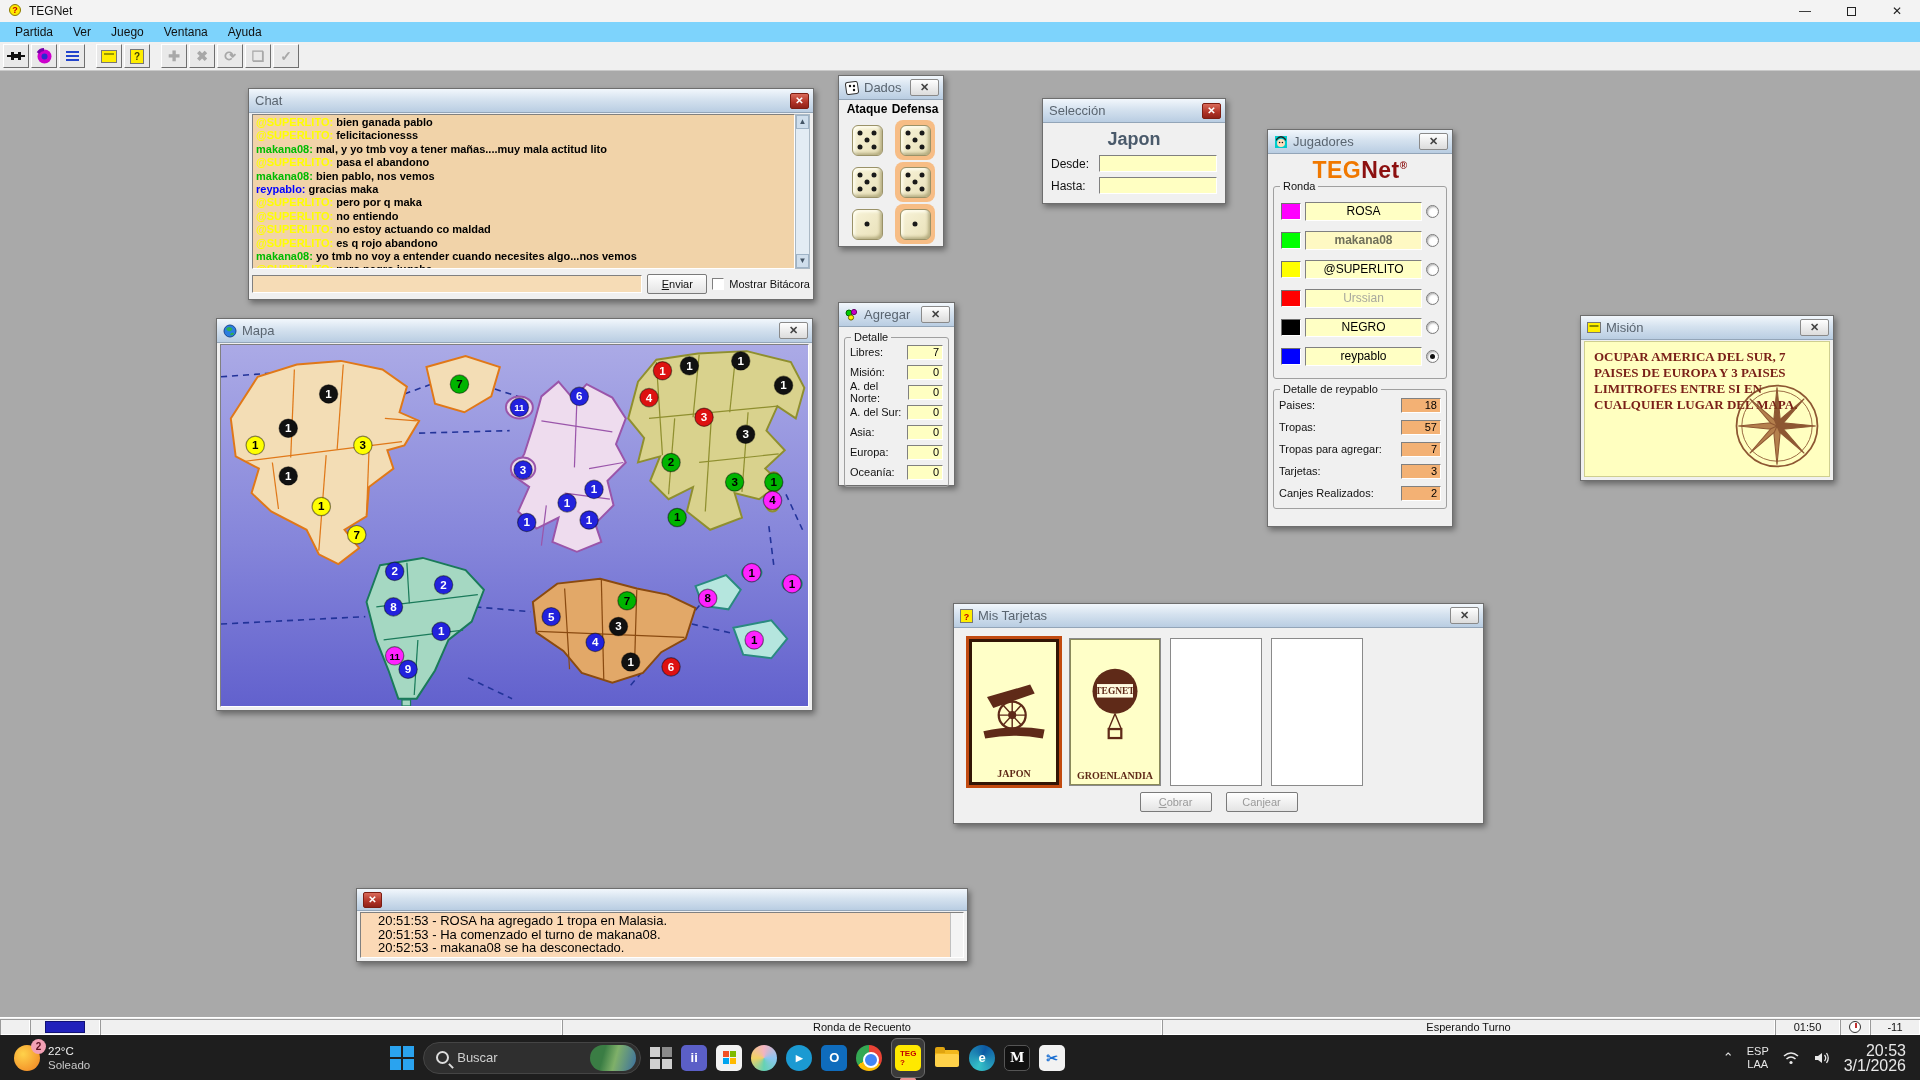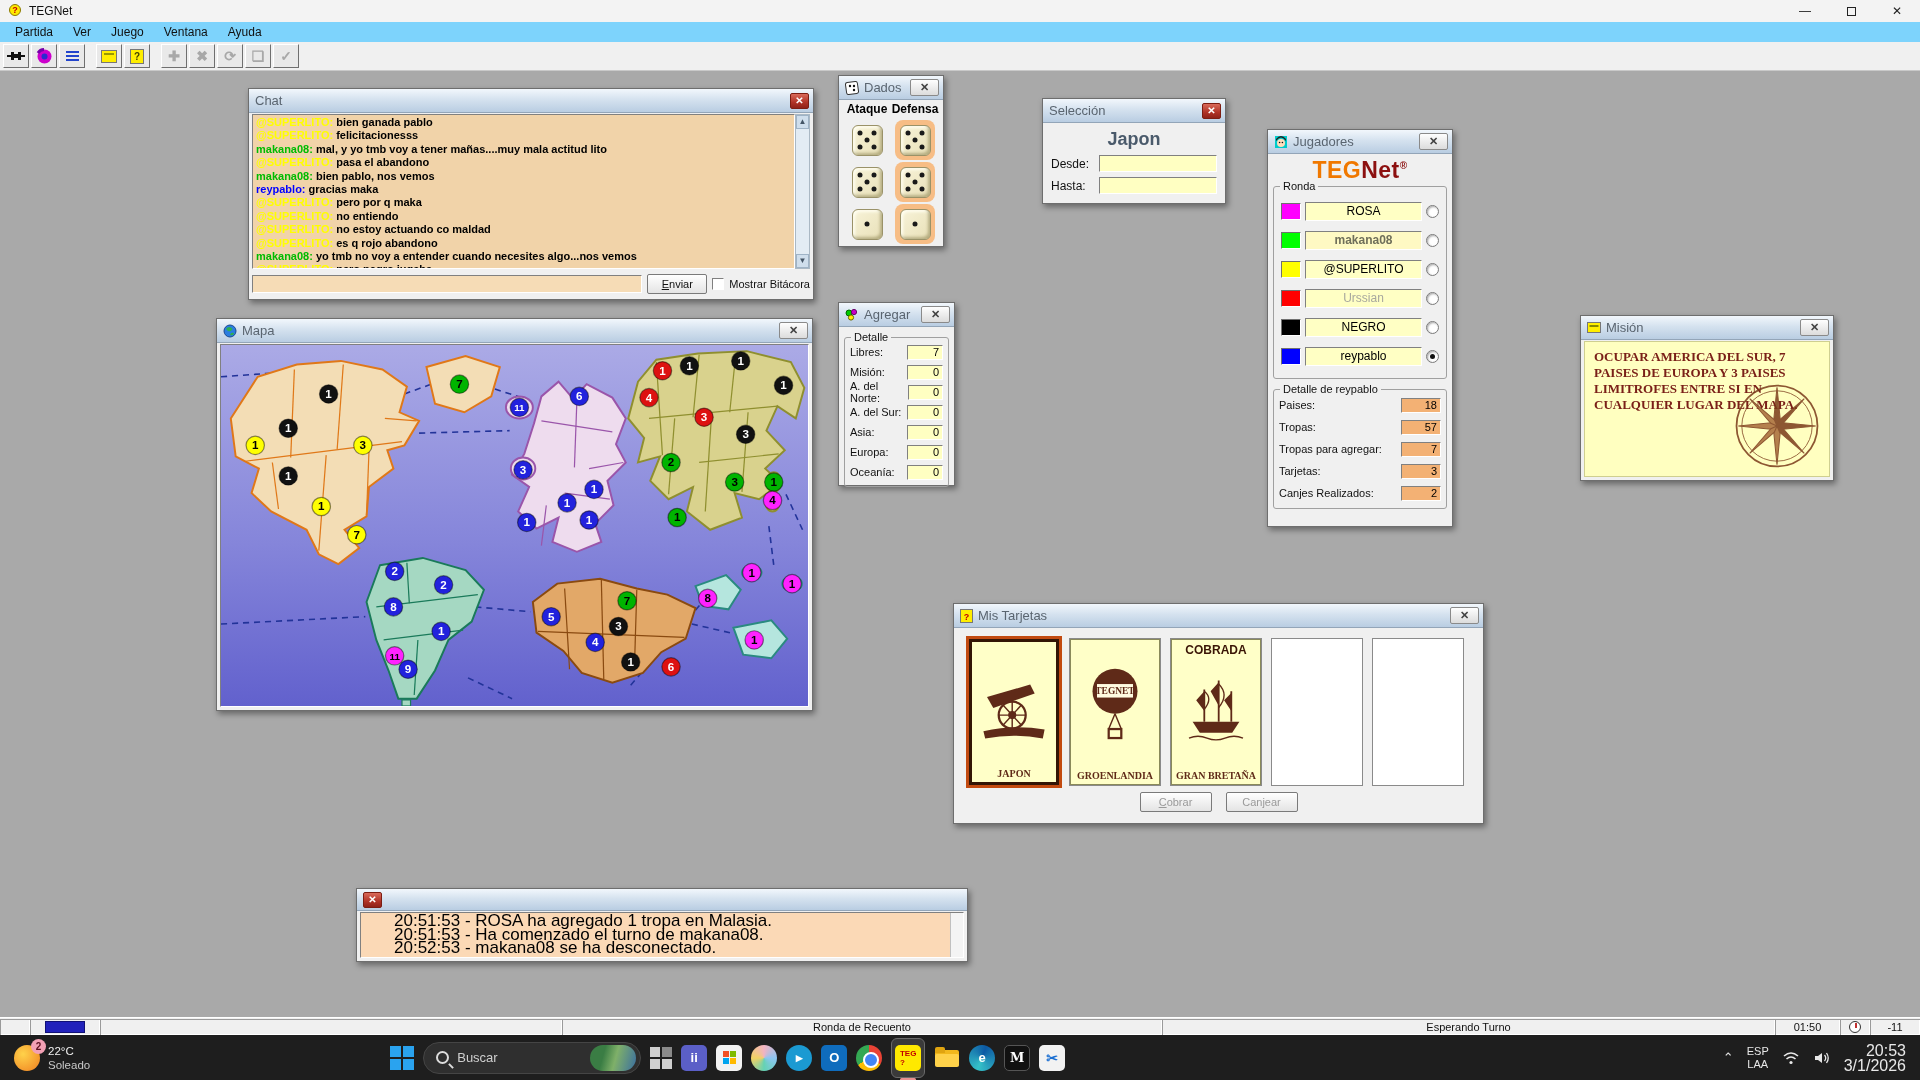--- a/index.html
+++ b/index.html
@@ -133,21 +133,21 @@
     white-space:nowrap; }
   .card-badge { position:absolute; top:4px; left:0; right:0; text-align:center; font-weight:bold;
     font-size:12px; color:#3a1505; }
   .cards-btns { display:flex; justify-content:center; gap:14px; }
   .btn-dis { width:72px; height:20px; color:#9a9a9a; }
   .u { text-decoration:underline; }
 
   
   .bit-body { position:absolute; top:23px; left:3px; right:3px; bottom:3px; background:#fbd9b6;
     border:1px solid; border-color:#808080 #fff #fff #808080; display:flex; }
-  .bit-lines { flex:1; font-size:17px; color:#000; padding:1px 17px; line-height:13.5px;margin-left:16px; }
+  .bit-lines { flex:1; font-size:13px; color:#000; padding:1px 17px; line-height:13.5px; }
   .bit-scroll { width:13px; background:#f4f4f4; border-left:1px solid #c0c0c0; }
 
   
   .statusbar { position:absolute; left:0; top:1017px; width:1920px; height:18px; background:#f0f0f0;
     border-top:1px solid #fff; display:flex; font-size:11px; color:#111; }
   .scell { height:16px; margin-top:1px; box-shadow:inset 1px 1px 0 #9a9a9a, inset -1px -1px 0 #ffffff;
     display:flex; align-items:center; justify-content:center; }
   .blue-sq { width:40px; height:12px; background:#2222bb; border:1px solid #111177; }
   .stopwatch { width:12px; height:12px; border-radius:50%; border:1.5px solid #333; position:relative; background:#fff;}
   .stopwatch::after{ content:""; position:absolute; left:5px; top:1px; width:1.5px; height:5px; background:#c03030;}
@@ -859,35 +859,20 @@
                   <circle cx="40" cy="30" r="25" fill="#5f2a18"></circle>
                   <path d="M40,55 L33,72 M40,55 L47,72" stroke="#5f2a18" stroke-width="1.6"></path>
                   <rect x="33" y="72" width="14" height="10" stroke="#5f2a18" fill="none" stroke-width="2.5"></rect>
                   <rect x="20" y="22" width="40" height="15" fill="#fffbe0"></rect>
                   <text x="40" y="33" font-size="10.5" font-weight="bold" fill="#5f2a18" text-anchor="middle" font-family="Liberation Serif,serif">TEGNET</text>
                 </svg>
               </div>
               <div class="card-name">GROENLANDIA</div>
             </div>
           </div>
-          <div class="card-slot">
-            <div class="card">
-              <div class="card-badge">COBRADA</div>
-              <div class="art">
-                <svg viewBox="0 0 80 95">
-                  <path d="M14,64 L66,64 L58,76 L22,76 Z" fill="#5f2a18"></path>
-                  <path d="M27,28 L27,64 M43,18 L43,64 M57,30 L57,64" stroke="#5f2a18" stroke-width="2"></path>
-                  <path d="M18,40 L27,30 L27,52 Z M34,30 L43,20 L43,46 Z M49,40 L57,32 L57,52 Z" fill="#5f2a18"></path>
-                  <path d="M27,30 Q37,38 27,50 M43,22 Q55,34 43,48" stroke="#5f2a18" stroke-width="1.5" fill="none"></path>
-                  <path d="M10,82 Q20,78 30,82 Q40,86 50,82 Q60,78 70,82" stroke="#5f2a18" stroke-width="1.6" fill="none"></path>
-                </svg>
-              </div>
-              <div class="card-name">GRAN BRETAÑA</div>
-            </div>
-          </div>
           <div class="card-slot"></div>
           <div class="card-slot"></div>
         </div>
       <div class="cards-btns">
         <div class="btn btn-dis">
             <span><span class="u">C</span><span id="cobrar-rest">obrar</span></span>
           </div>
         <div class="btn btn-dis">
             <span><span id="canjear-pre">Can</span><span class="u">j</span><span id="canjear-rest">ear</span></span>
           </div>

